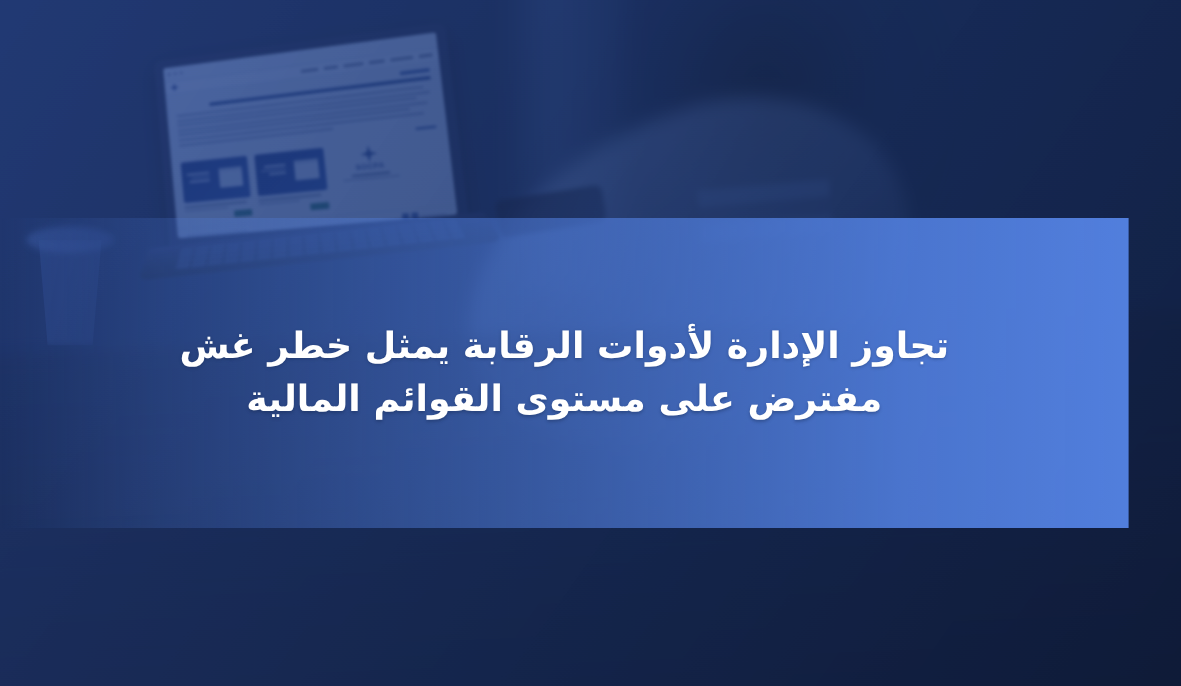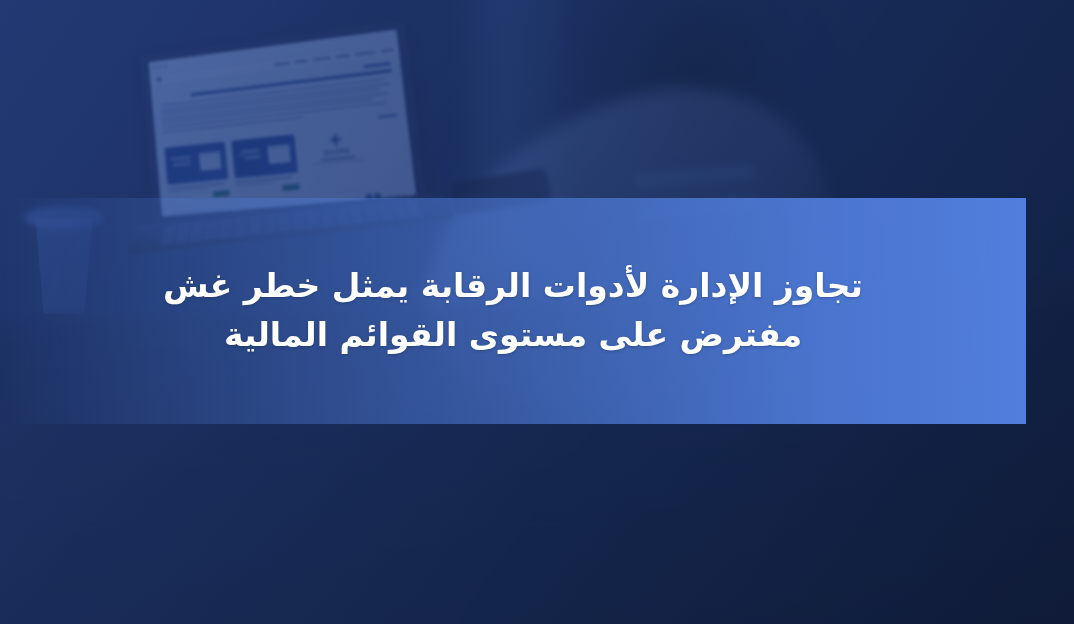--- a/index.html
+++ b/index.html
@@ -326,21 +326,21 @@
     inset: 0;
     background: linear-gradient(125deg, rgba(58,90,165,0.46) 0%, rgba(34,60,112,0.50) 58%, rgba(22,38,74,0.58) 100%);
   }
 
   
   .headline-band {
     position: absolute;
     left: 0;
     top: 198px;
     width: 1026px;
-    height: 226px;
+    height: 282px;
     background: linear-gradient(90deg,
         rgba(82,128,224,0.00) 0%,
         rgba(82,128,224,0.20) 14%,
         rgba(82,128,224,0.42) 34%,
         rgba(82,128,224,0.66) 58%,
         rgba(82,128,224,0.88) 80%,
         rgba(84,130,226,0.97) 100%);
     display: flex;
     align-items: center;
     justify-content: center;

